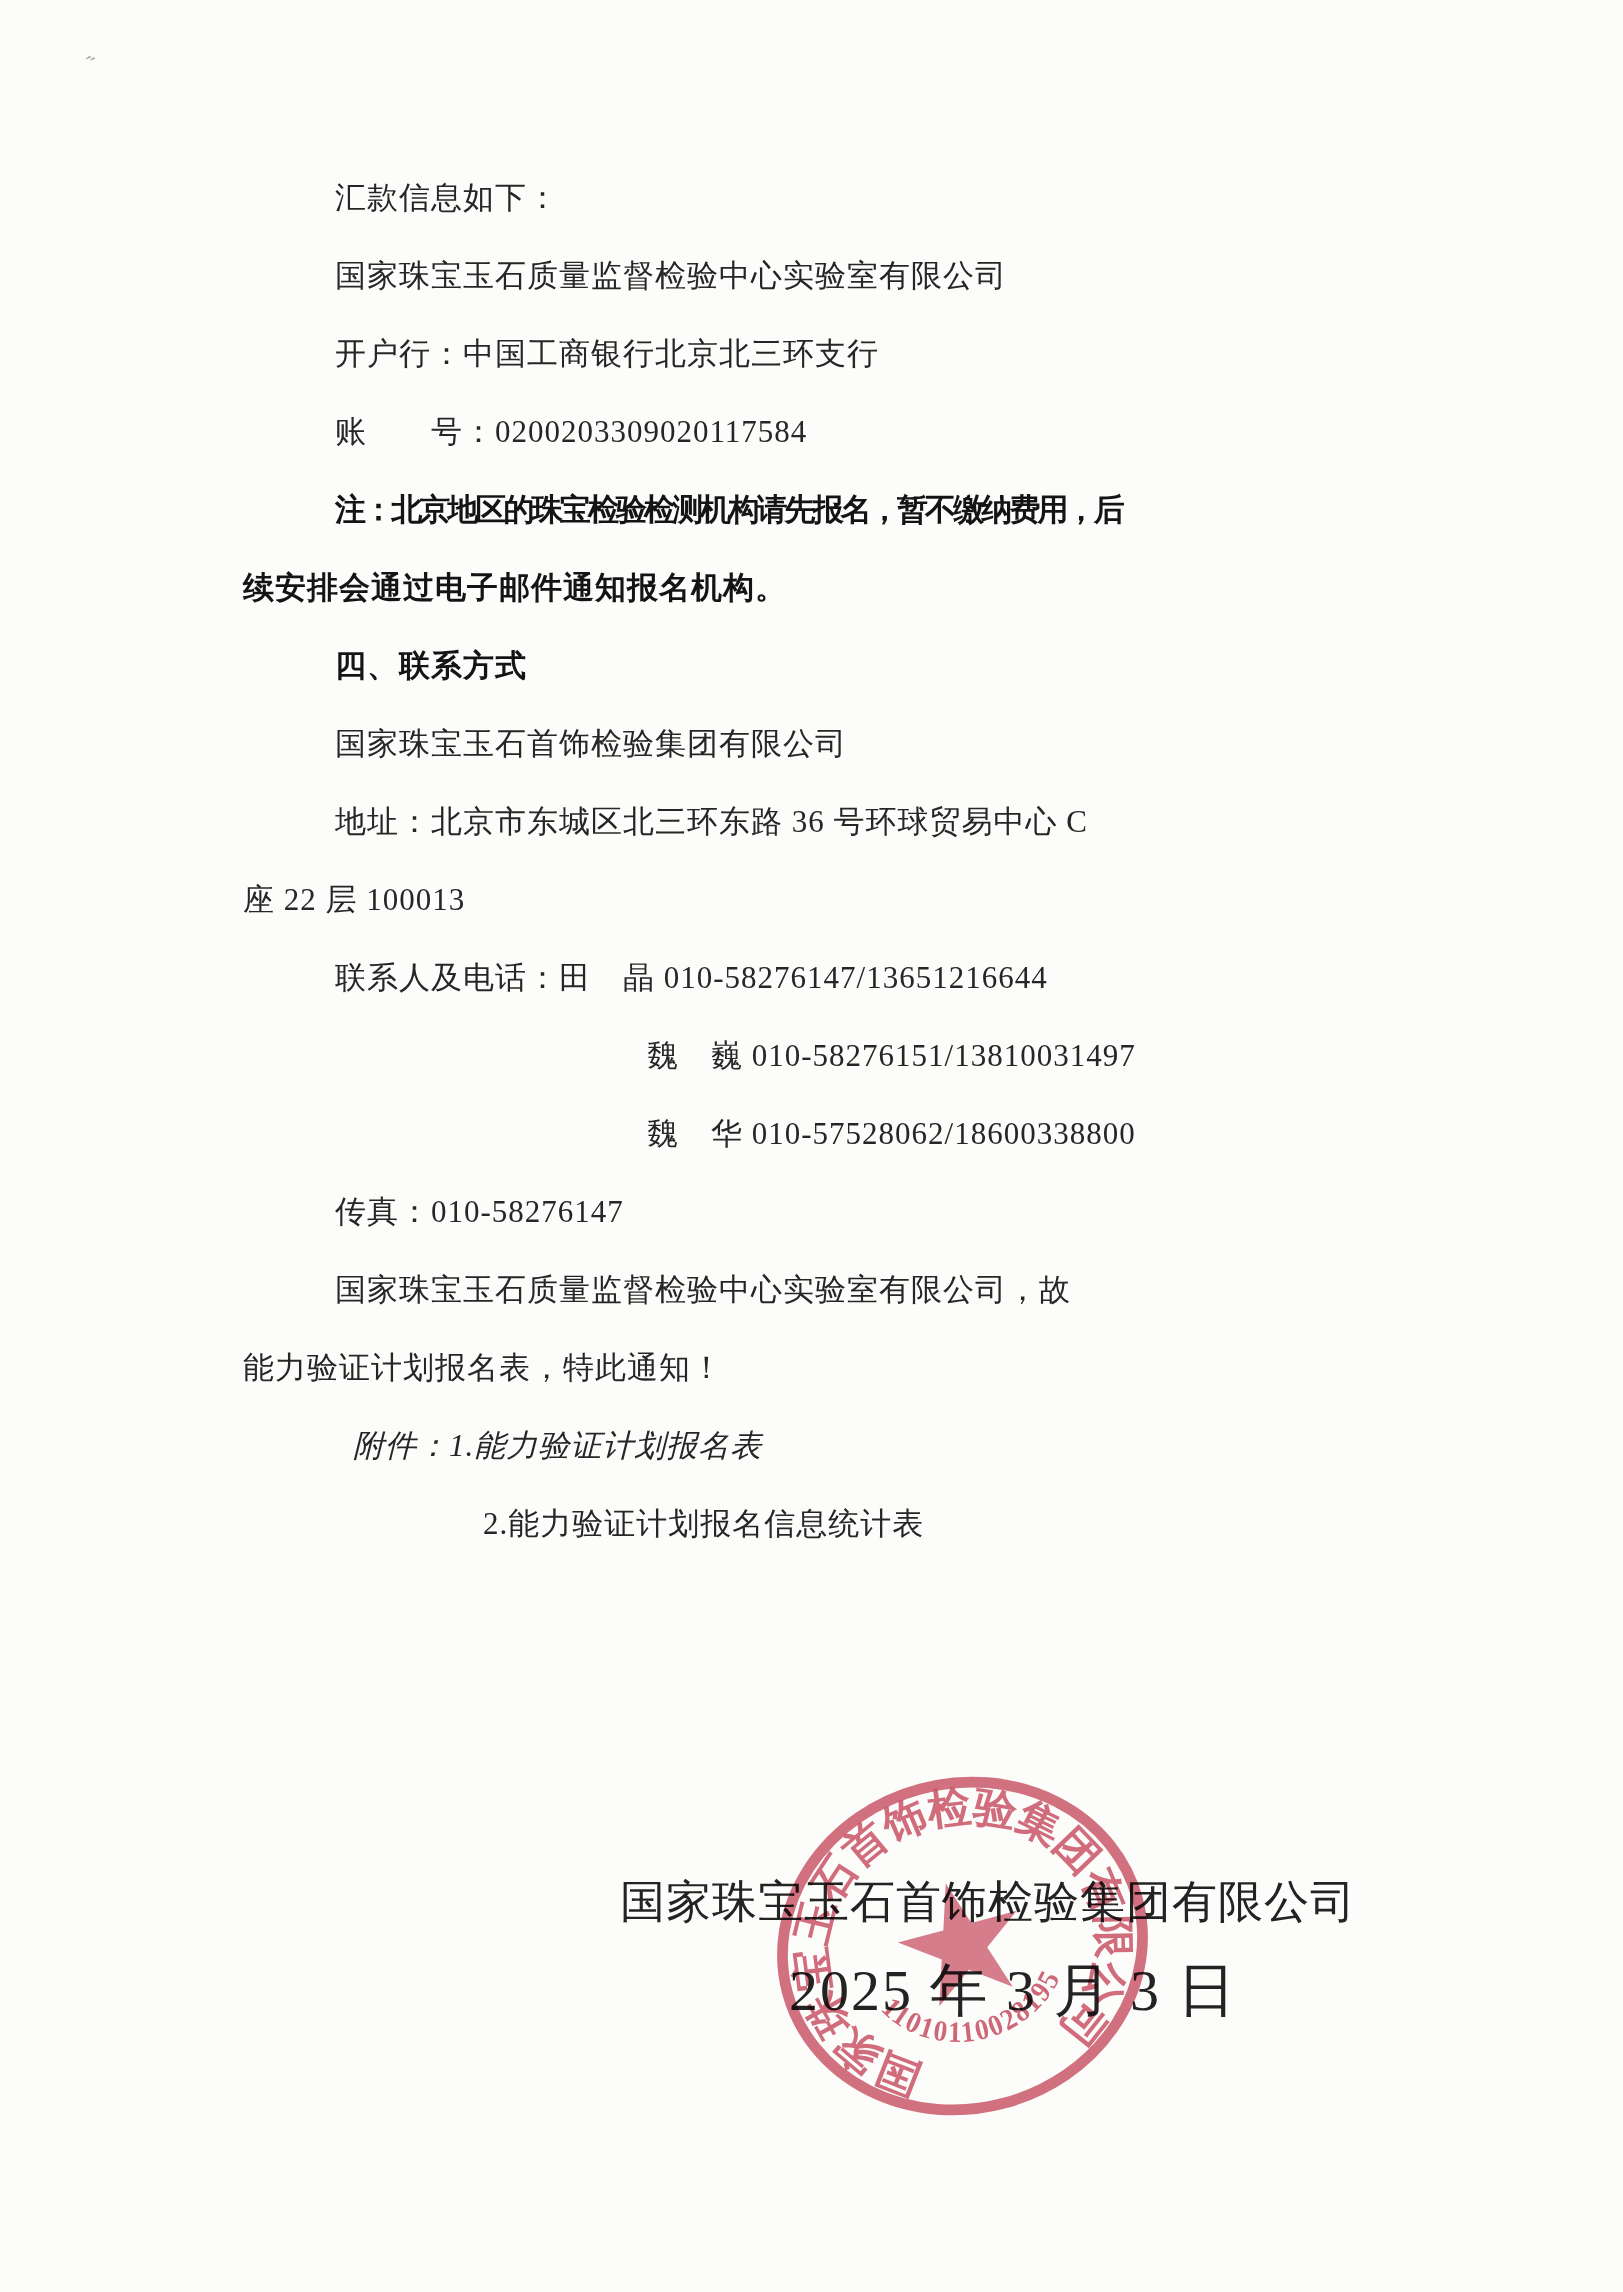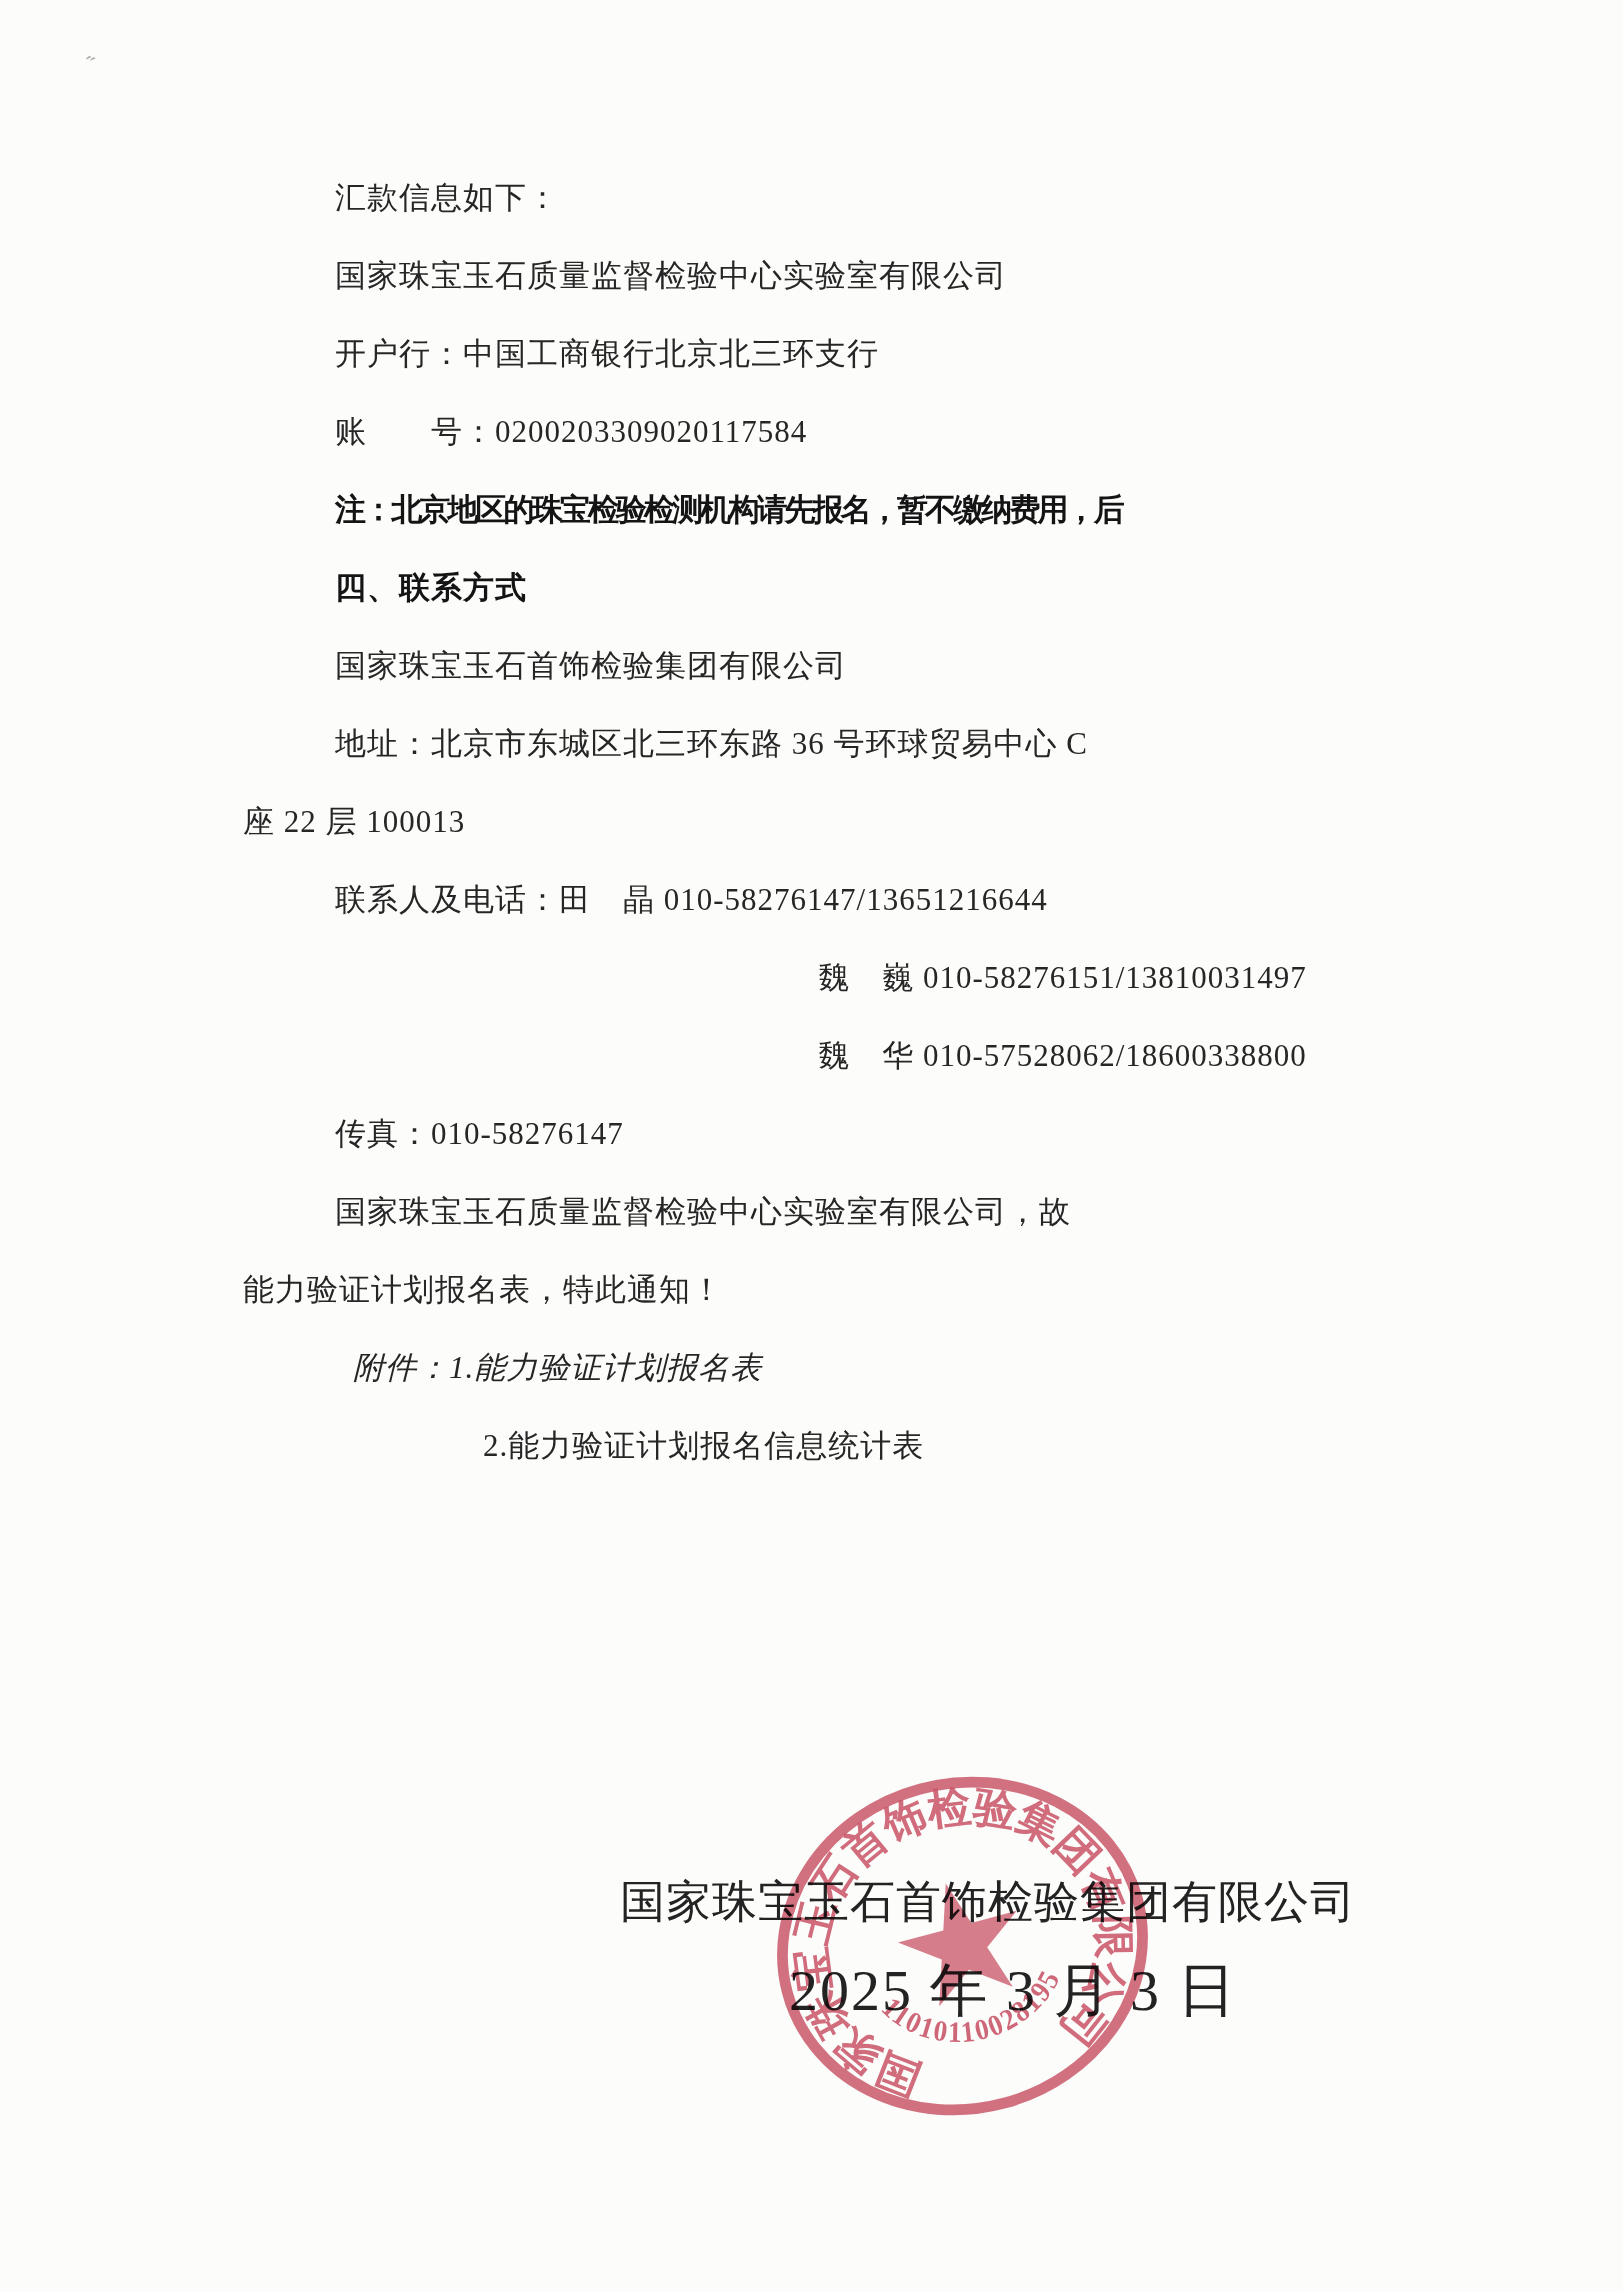--- a/index.html
+++ b/index.html
@@ -20,21 +20,21 @@
   .doc{
     position:absolute;left:243px;top:159px;width:1235px;
   }
   .line{
     font-size:31px;line-height:78px;color:#262626;
     letter-spacing:1px;white-space:nowrap;
   }
   .l-indent{padding-left:92px;}
   .l-bold{font-weight:700;color:#141414;}
   .l-note{letter-spacing:-2.9px;}
-  .l-hang{margin-left:404px;text-align:center;}
+  .l-hang{margin-left:404px;}
   .l-attach1{margin-left:110px;font-style:italic;}
   .l-attach2{margin-left:240px;}
   .email-address{
     text-decoration:underline;
     text-decoration-thickness:2.9px;
     text-underline-offset:8.8px;
     color:#262626;
   }
   .signature-company{
     position:absolute;left:620px;top:1880px;
@@ -68,20 +68,21 @@
 <div class="page">
 
   <div class="scan-artifact">˝</div>
 
   <div class="doc">
     <div class="line l-indent">汇款信息如下：</div>
     <div class="line l-indent">国家珠宝玉石质量监督检验中心实验室有限公司</div>
     <div class="line l-indent">开户行：中国工商银行北京北三环支行</div>
     <div class="line l-indent">账　　号：0200203309020117584</div>
     <div class="line l-indent l-bold l-note">注：北京地区的珠宝检验检测机构请先报名，暂不缴纳费用，后</div>
+    <div class="line l-bold">续安排会通过电子邮件通知报名机构。</div>
     <div class="line l-indent l-bold">四、联系方式</div>
     <div class="line l-indent">国家珠宝玉石首饰检验集团有限公司</div>
     <div class="line l-indent">地址：北京市东城区北三环东路 36 号环球贸易中心 C</div>
     <div class="line">座 22 层  100013</div>
     <div class="line l-indent">联系人及电话：田　晶 010-58276147/13651216644</div>
     <div class="line l-hang">魏　巍 010-58276151/13810031497</div>
     <div class="line l-hang">魏　华 010-57528062/18600338800</div>
     <div class="line l-indent">传真：010-58276147</div>
     <div class="line l-indent">国家珠宝玉石质量监督检验中心实验室有限公司，故</div>
     <div class="line">能力验证计划报名表，特此通知！</div>

